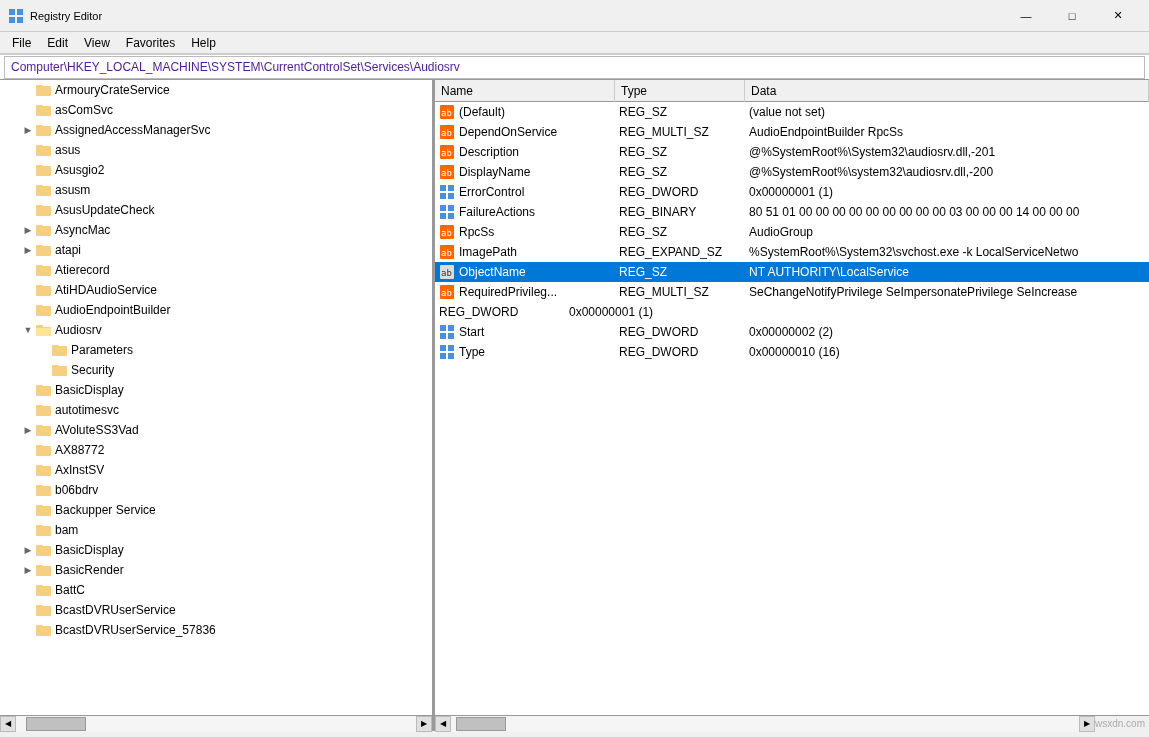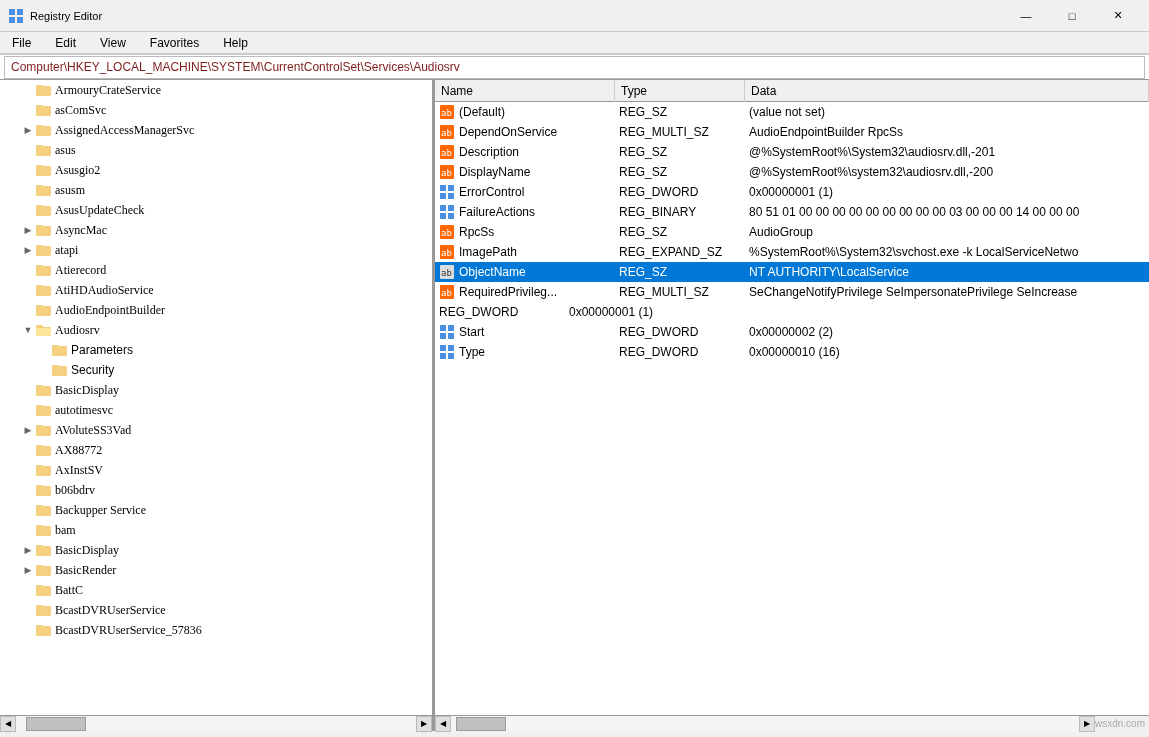--- a/index.html
+++ b/index.html
@@ -51,42 +51,41 @@
     }
 
     
     .menu-bar {
       background: #f0f0f0;
       height: 22px;
       display: flex;
       align-items: center;
       padding: 0 4px;
       border-bottom: 1px solid #ccc;
-      gap: 8px;
     }
     .menu-item {
       padding: 2px 8px;
       cursor: pointer;
       font-size: 12px;
       color: #000;
     }
 
     
     .address-bar {
       background: #fff;
       height: 26px;
       display: flex;
       align-items: center;
       border-bottom: 1px solid #999;
       border-top: 1px solid #ccc;
       padding: 0 4px;
     }
     .address-label {
       font-size: 12px;
-      color: #7f1d1d;
+      color: #4c1d95;
       padding: 2px 6px;
       flex: 1;
       border: 1px solid #bbb;
       height: 23px;
       line-height: 16px;
       background: #fff;
     }
 
     
     .main-area {
@@ -138,21 +137,21 @@
       flex-shrink: 0;
       position: relative;
     }
     .folder-icon svg { width: 16px; height: 16px; }
 
     .tree-label {
       font-size: 12px;
     }
 
     
-    .indent-1 { padding-left: 20px; font-family: Liberation Serif, serif; }
+    .indent-1 { padding-left: 20px; }
     .indent-2 { padding-left: 36px; }
 
     
     .right-panel {
       flex: 1;
       display: flex;
       flex-direction: column;
       overflow: hidden;
     }
 

